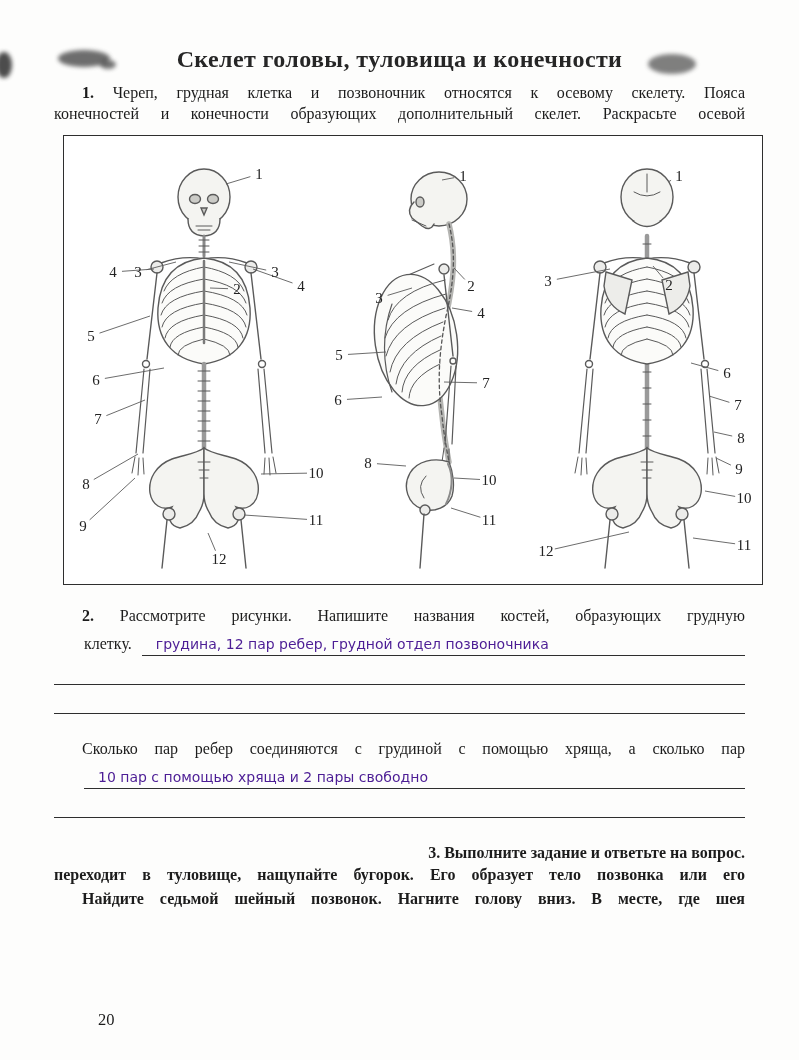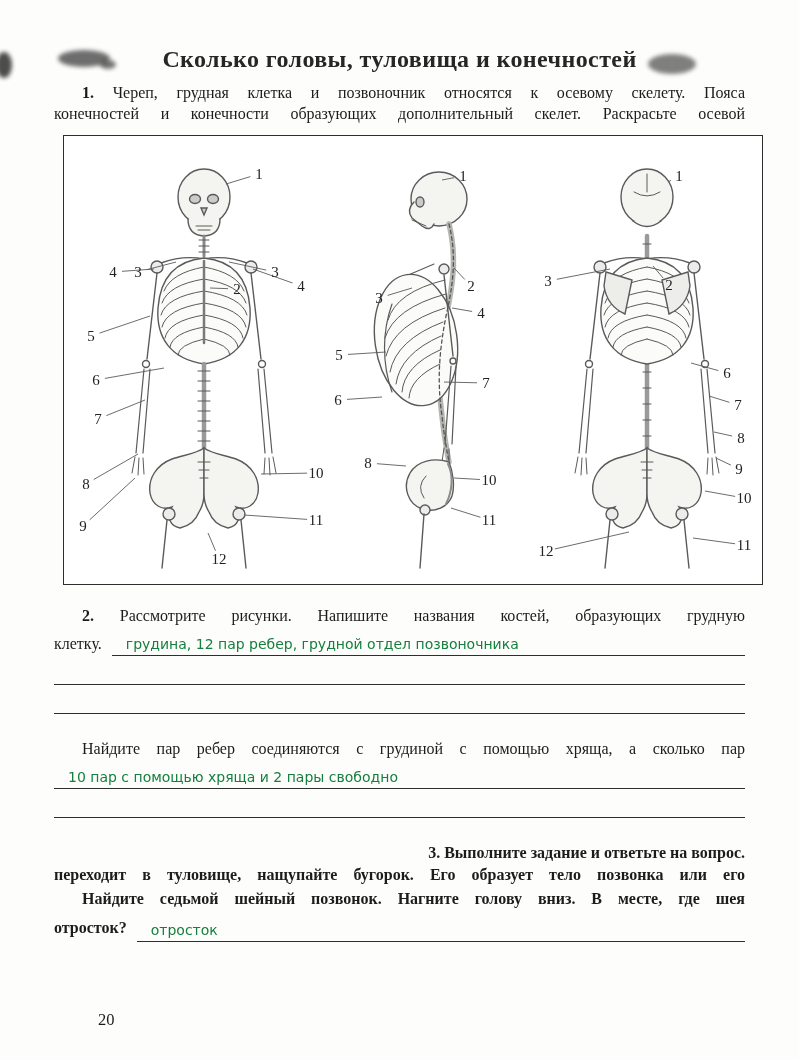--- a/index.html
+++ b/index.html
@@ -26,45 +26,45 @@
   .view-side  { left: 272px; }
   .view-back  { left: 478px; }
   .fig-num {
     position: absolute; transform: translate(-50%,-50%);
     font-size: 15px; color: #222; line-height: 1;
   }
   #fig-overlay { position: absolute; left: 0; top: 0; pointer-events: none; }
   #fig-overlay line { stroke: #5b5b5b; stroke-width: .9; }
   .task2 { margin-top: 20px; }
   .q2 { margin-top: 24px; }
-  .ansrow { display: flex; align-items: flex-end; margin-top: 5px; }
+  .ansrow { display: flex; align-items: flex-end; margin-top: 5px; margin-left: 30px; }
   .ansrow .lead { white-space: nowrap; padding-right: 10px; padding-bottom: 2px; }
   .blank {
     flex: 1; border-bottom: 1.2px solid #2e2e2e; min-height: 25px;
     display: flex; align-items: flex-end; padding: 0 4px 3px 14px;
   }
-  .written { font-family: "DejaVu Sans", sans-serif; font-size: 14px; color: #15803d; }
+  .written { font-family: "DejaVu Sans", sans-serif; font-size: 14px; color: #4c1d95; }
   .blank-line { border-bottom: 1.2px solid #2e2e2e; height: 29px; }
   .task3 { margin-top: 24px; }
   .task3-body { font-weight: bold; line-height: 24px; }
   .page-num { position: absolute; left: 98px; bottom: 30px; font-size: 16.5px; }
   .smudge { position: absolute; border-radius: 50%; filter: blur(2px); }
 </style>
 </head>
 <body>
 
 <div class="page">
 
   <div class="smudge" style="left:58px;top:50px;width:52px;height:17px;background:#4a4a4a;opacity:.8;"></div>
   <div class="smudge" style="left:100px;top:60px;width:16px;height:9px;background:#3a3a3a;opacity:.7;"></div>
   <div class="smudge" style="left:648px;top:54px;width:48px;height:20px;background:#555555;opacity:.75;"></div>
   <div class="smudge" style="left:-4px;top:52px;width:16px;height:26px;background:#2e2e2e;opacity:.85;"></div>
 
   <div class="content">
-    <h1 class="title">Сколько головы, туловища и конечностей</h1>
+    <h1 class="title">Скелет головы, туловища и конечности</h1>
 
 
     <div class="task1">
       <p class="para jline indent"><span class="bold">1.</span> <span>Череп, грудная клетка и позвоночник относятся к осевому скелету. Пояса</span></p>
       <p class="para jline">конечностей и конечности образующих дополнительный скелет. Раскрасьте осевой</p>
     </div>
 
     <div class="figure-box">
 
       <div class="view view-front">
@@ -236,36 +236,30 @@
       <p class="para jline indent"><span class="bold">2.</span> <span>Рассмотрите рисунки. Напишите названия костей, образующих грудную</span></p>
       <div class="ansrow">
         <span class="lead para">клетку.</span>
         <span class="blank">
             <span class="written">грудина, 12 пар ребер, грудной отдел позвоночника</span>
           </span>
       </div>
       <div class="blank-line"></div>
       <div class="blank-line"></div>
 
-      <p class="para jline indent q2">Найдите пар ребер соединяются с грудиной с помощью хряща, а сколько пар</p>
+      <p class="para jline indent q2">Сколько пар ребер соединяются с грудиной с помощью хряща, а сколько пар</p>
       <div class="ansrow">
         <span class="blank">
             <span class="written">10 пар с помощью хряща и 2 пары свободно</span>
           </span>
       </div>
       <div class="blank-line"></div>
     </div>
 
     <div class="task3">
       <p class="para indent"><span class="bold">3.</span> <span class="bold">Выполните задание и ответьте на вопрос.</span></p>
       <p class="para jline task3-body">переходит в туловище, нащупайте бугорок. Его образует тело позвонка или его</p>
       <p class="para jline indent task3-body">Найдите седьмой шейный позвонок. Нагните голову вниз. В месте, где шея</p>
-      <div class="ansrow">
-        <span class="lead para task3-body">отросток?</span>
-        <span class="blank">
-            <span class="written">отросток</span>
-          </span>
-      </div>
     </div>
   </div>
 
   <div class="page-num">20</div>
 </div>
 
 </body></html>

